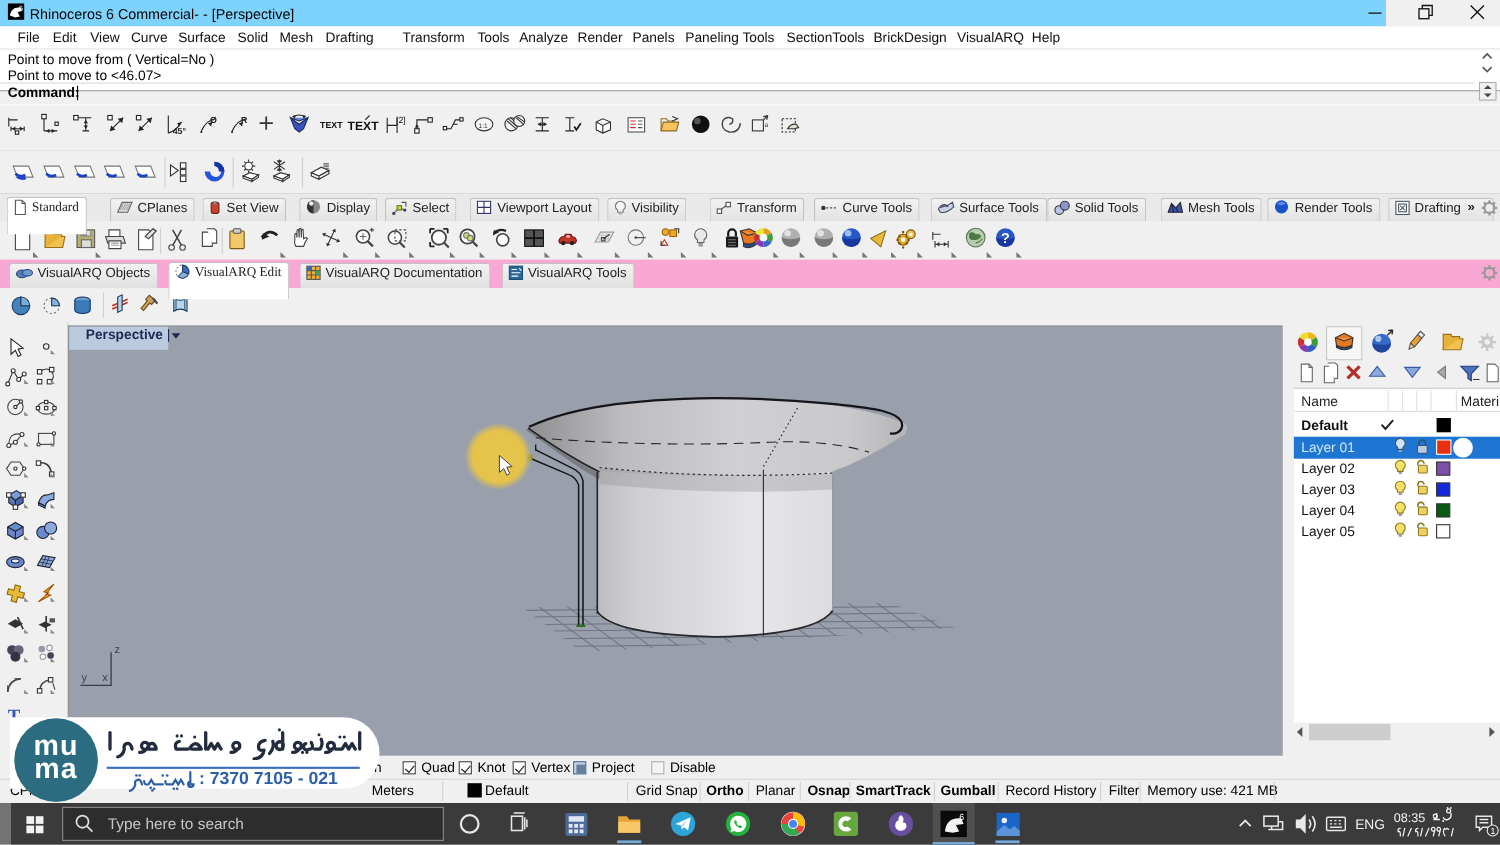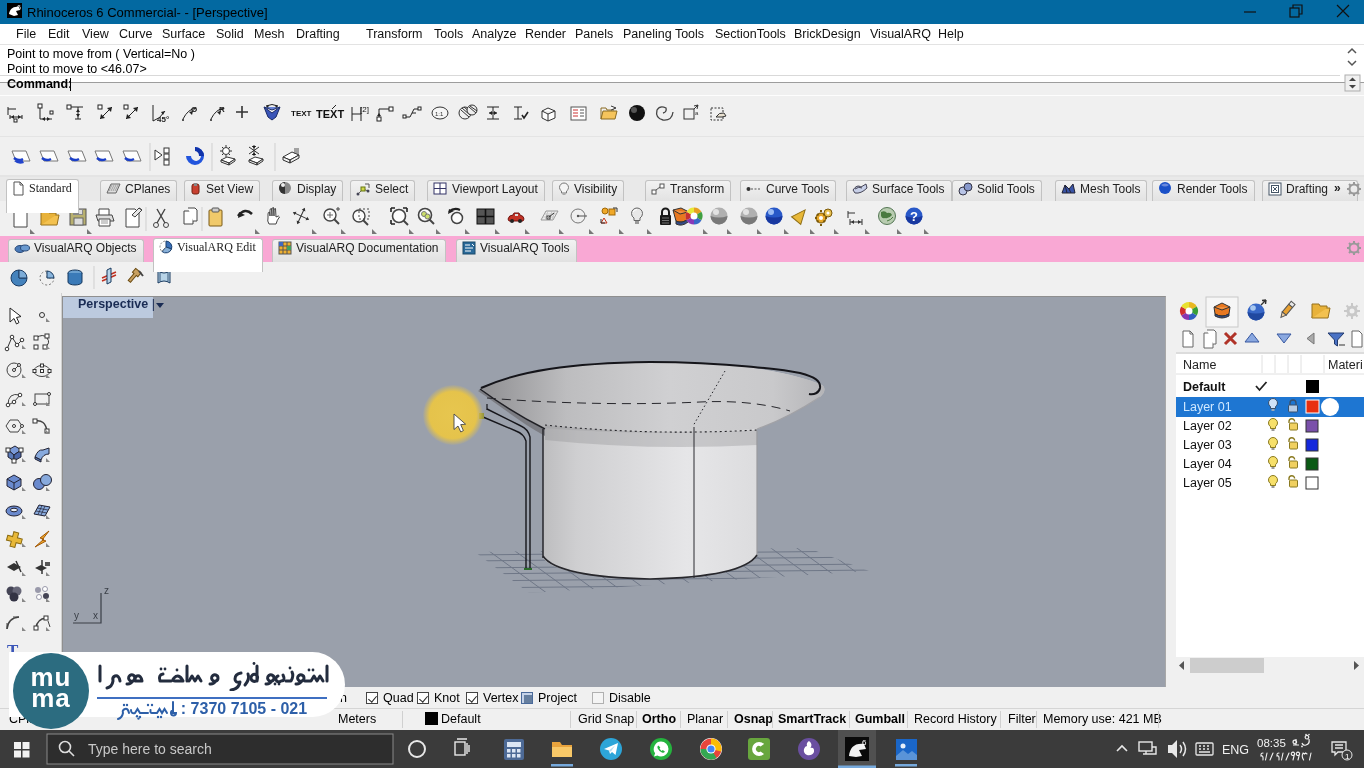--- a/index.html
+++ b/index.html
@@ -1,20 +1,20 @@
 <!DOCTYPE html>
 <html><head>
 <meta charset="utf-8">
 <style>
 * { margin:0; padding:0; box-sizing:border-box; }
 html,body { width:1364px; height:768px; overflow:hidden; }
 body { font-family:"Liberation Sans", sans-serif; position:relative; background:#f0f0f0; }
 .abs { position:absolute; }
 
-#titlebar { left:0; top:0; width:1364px; height:24px; background:#0369a1; }
+#titlebar { left:0; top:0; width:1260px; height:24px; background:#7dd3fc; }
 #titlebar .title { position:absolute; left:27px; top:5px; font-size:13px; color:#000; }
 #rhlogo { position:absolute; left:7px; top:3px; width:17px; height:17px; }
 .winbtn { position:absolute; top:0px; height:24px; color:#111; }
 
 #menubar { left:0; top:24px; width:1364px; height:20px; background:#ffffff; font-size:12.5px; color:#111; }
 #menubar span { position:absolute; top:3px; }
 
 #cmd { left:0; top:44px; width:1364px; height:39px; background:#ffffff; border-top:1px solid #e3e3e3; border-bottom:1px solid #9d9d9d; font-size:12.5px; color:#000; }
 #cmd .l1 { position:absolute; left:7px; top:2px; }
 #cmd .l2 { position:absolute; left:7px; top:17px; }
@@ -35,21 +35,21 @@
 .tab .tx { display:inline-block; vertical-align:middle; margin-right:6px; }
 
 #main { left:0; top:293px; width:1364px; height:395px; background:#f0f0f0; }
 #palette { position:absolute; left:0; top:0; width:62px; height:395px; background:#f0f0f0; border-right:1px solid #d0d0d0; }
 #viewport { position:absolute; left:62px; top:3px; width:1104px; height:391px; background:#9aa0ab; border-left:1px solid #8f8f8f; border-top:1px solid #8f8f8f; border-right:1px solid #a8a8a8; }
 #vplabel { position:absolute; left:0px; top:0px; width:90px; height:21px; background:#bccadf; color:#1a2c54; font-weight:bold; font-size:12.5px; white-space:nowrap; }
 #rpanel { position:absolute; left:1176px; top:0; width:188px; height:395px; background:#f0f0f0; }
 
 #osnaprow { left:0; top:688px; width:1364px; height:20px; background:#f0f0f0; font-size:12.5px; color:#000; }
 #statusrow { left:0; top:708px; width:1364px; height:22px; background:#f0f0f0; border-top:1px solid #d5d5d5; font-size:12.5px; color:#000; }
-#taskbar { left:0; top:730px; width:1364px; height:38px; background:#f97316; }
+#taskbar { left:0; top:730px; width:1364px; height:38px; background:#737373;padding-left:10px; }
 .cb { display:inline-block; width:12px; height:12px; background:#fff; border:1px solid #444; vertical-align:-2px; margin-right:5px; position:relative; }
 .cb.chk:after { content:""; position:absolute; left:3px; top:0.5px; width:4px; height:7px; border:solid #222; border-width:0 1.5px 1.5px 0; transform:rotate(40deg); }
 .cb.ind { background:#c6d3e8; border:1px solid #4a6a9a; } .cb.ind:after { content:""; position:absolute; left:2px; top:2px; width:8px; height:8px; background:#667f9f; } .cb.dis { border:1px solid #b0b0b0; background:#f4f4f4; }
 .st { position:absolute; top:3px; }
 .sv { position:absolute; top:2px; width:1px; height:17px; background:#d0d0d0; }
 
 #wm { left:9px; top:652px; width:336px; height:65px; background:#fff; border-radius:0 33px 33px 0; z-index:50; }
 #wmcircle { position:absolute; left:13px; top:653px; width:76px; height:76px; border-radius:50%; background:#2c6c80; z-index:51; text-align:center; color:#fff; font-weight:bold; font-size:26px; line-height:0.82; letter-spacing:1px; padding-top:14px; }
 #wmtitle { position:absolute; left:94px; top:661px; width:238px; text-align:center; white-space:nowrap; font-size:20px; font-weight:bold; color:#232c3e; z-index:52; direction:rtl; }
 #wmline { position:absolute; left:97px; top:697px; width:230px; height:2px; background:#3f6fc1; z-index:52; }

